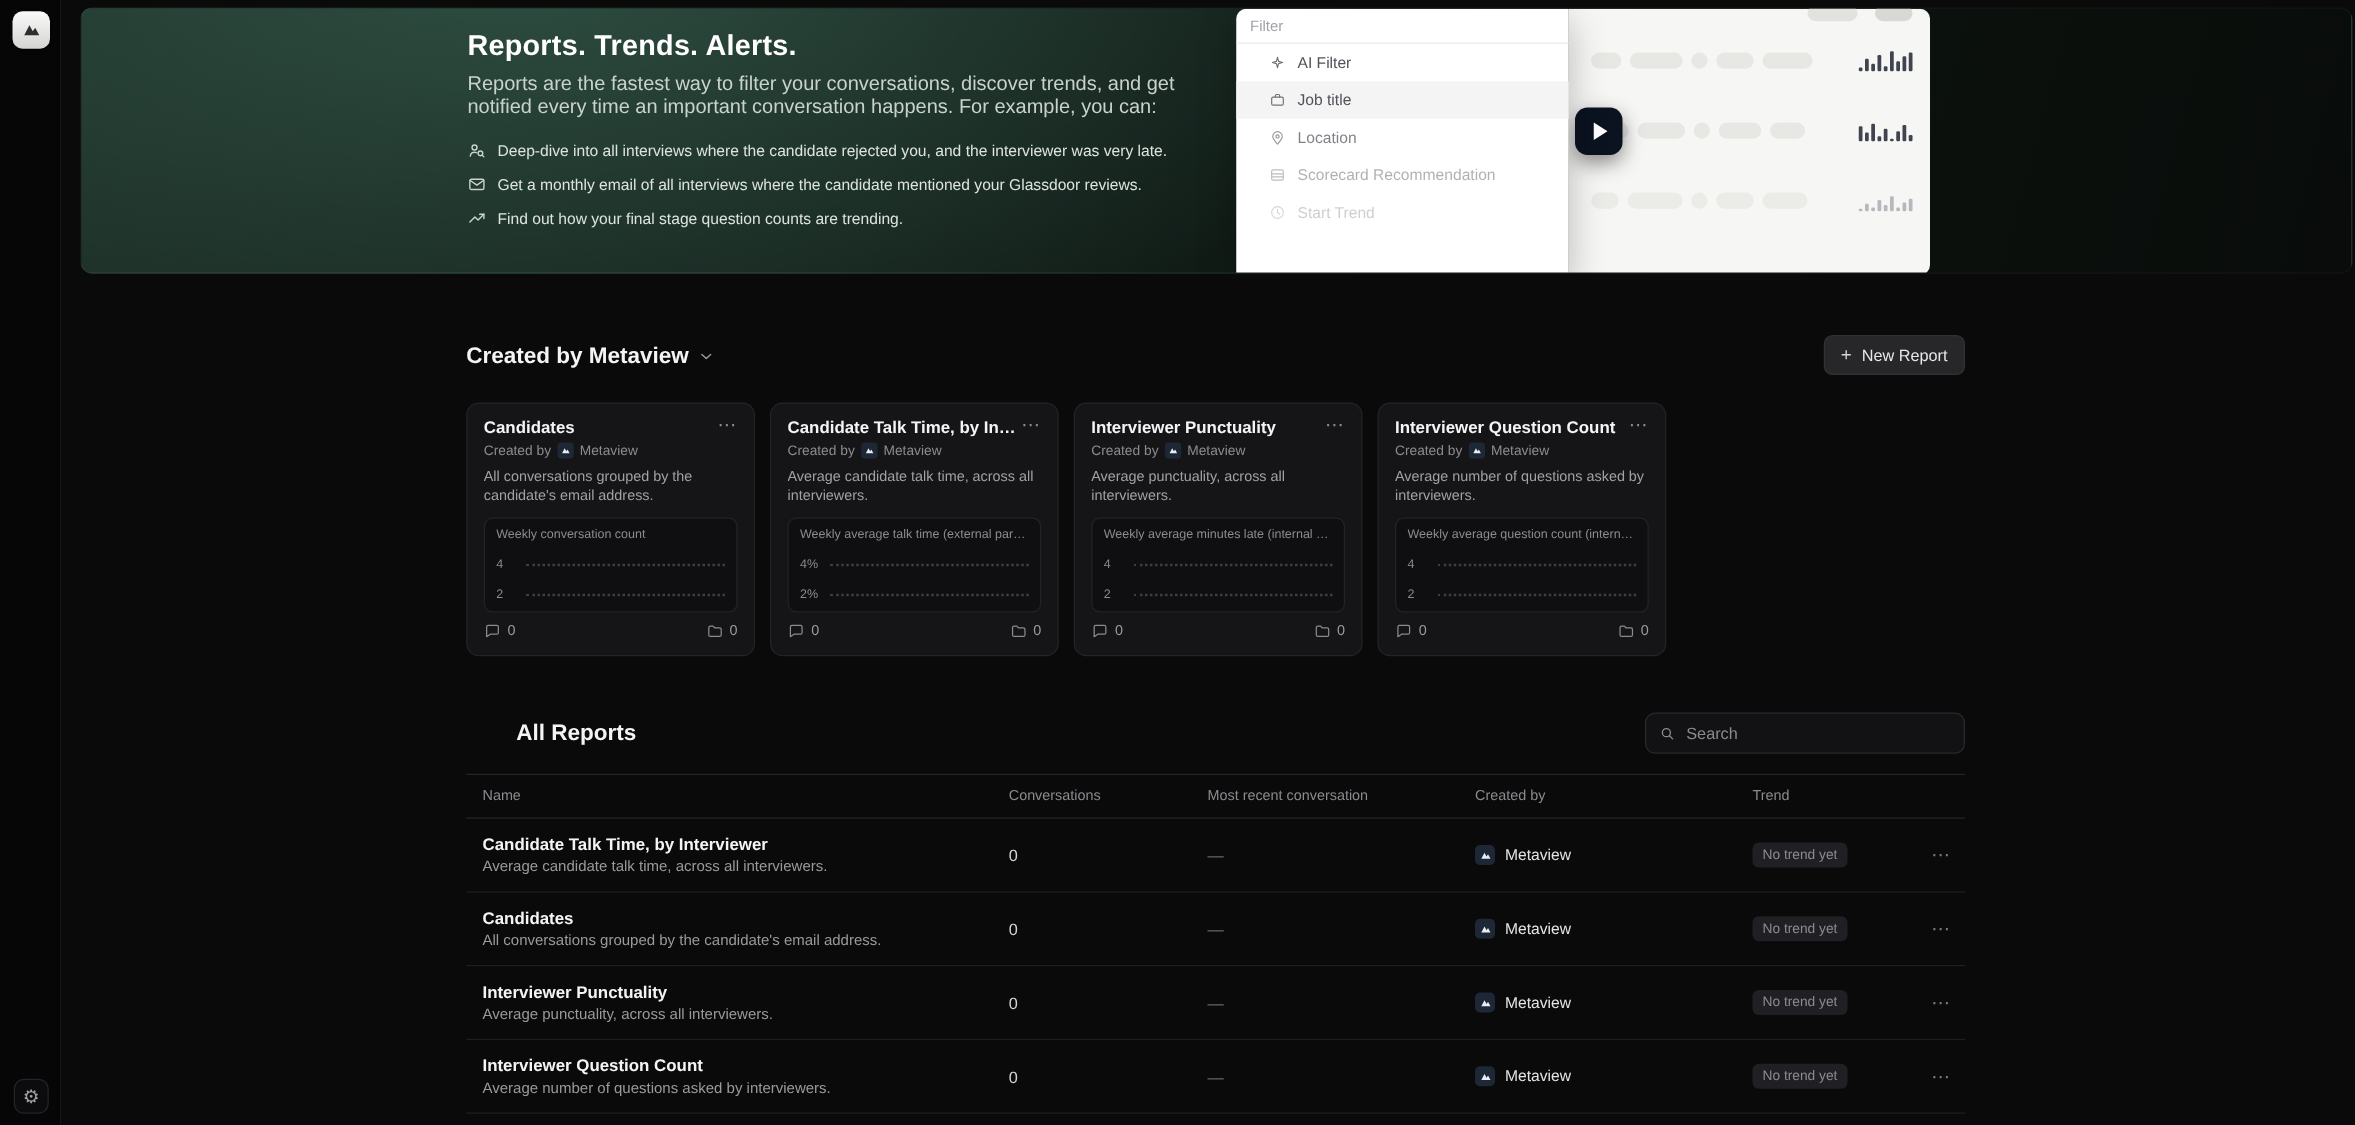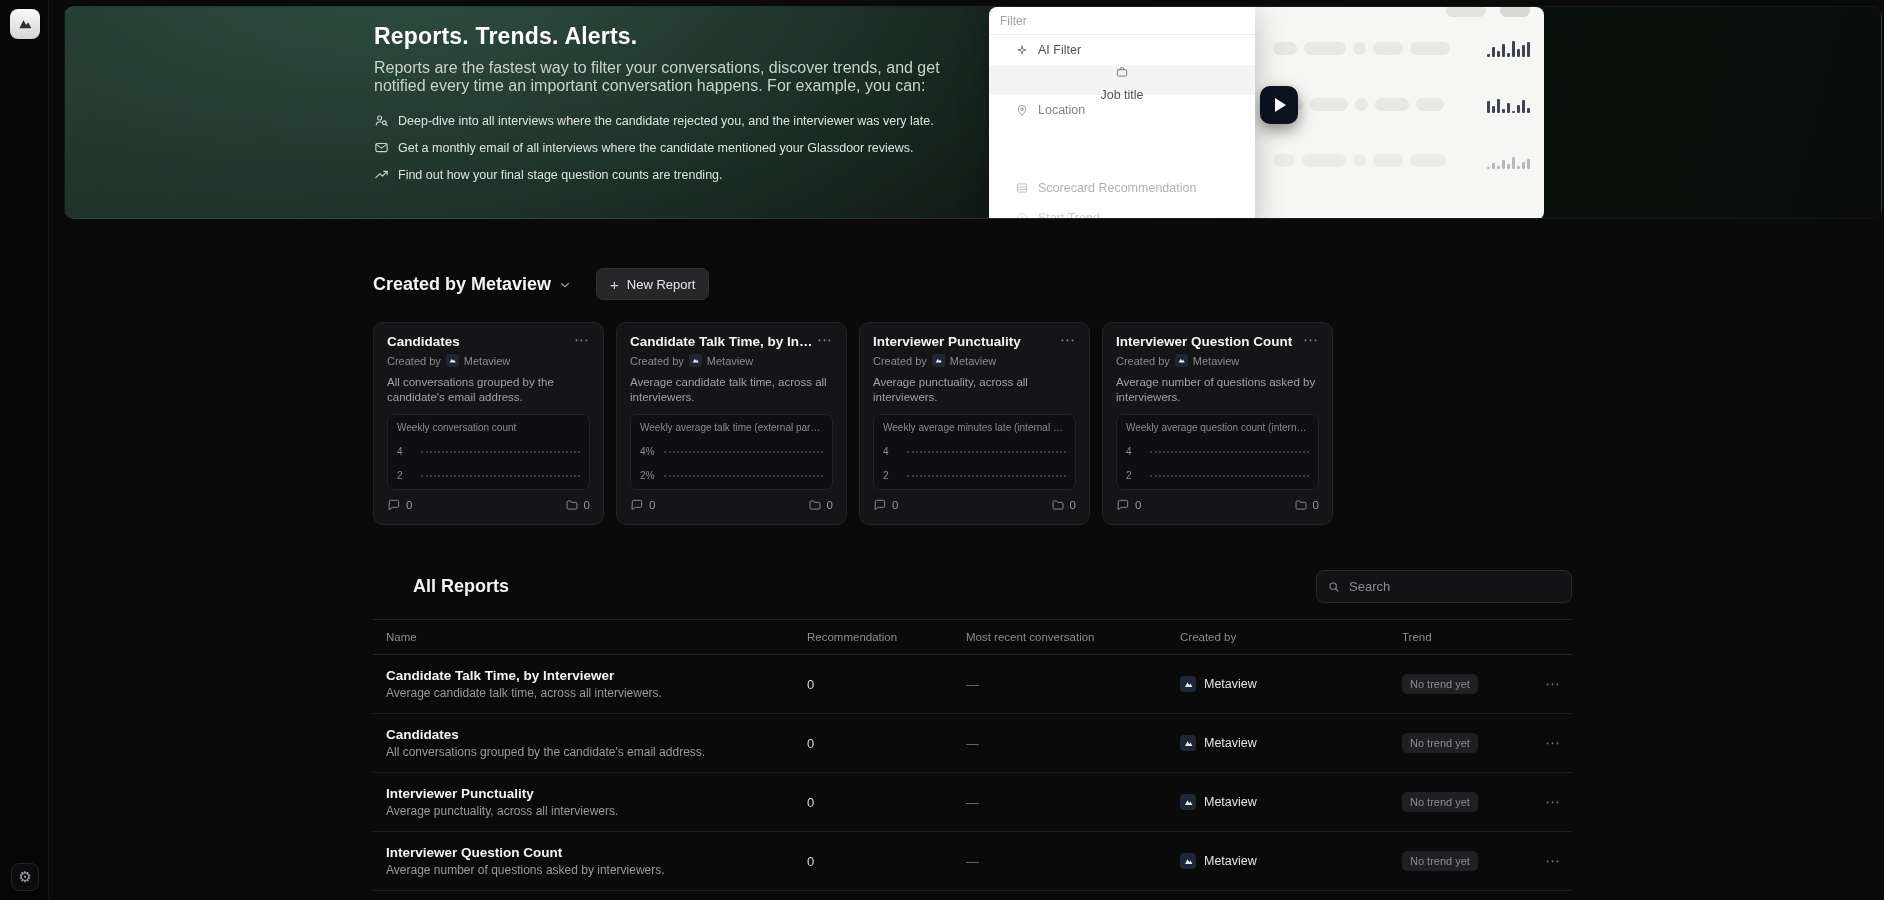--- a/index.html
+++ b/index.html
@@ -37,40 +37,40 @@
   .hero-bullet { display:flex; align-items:center; gap:9px; height:27px; font-size:12.5px; color:#dde4df; }
   .hero-bullet svg { width:15px; height:15px; stroke:#c9d3cc; flex:0 0 auto; }
 
   
   .filter-panel { position:absolute; left:924px; top:0; width:266px; height:213px; background:#ffffff;
     border-radius:8px 0 0 0; z-index:2; box-shadow:0 10px 30px rgba(0,0,0,.25); overflow:hidden; }
   .filter-input { height:28px; display:flex; align-items:center; padding:0 11px; border-bottom:1px solid #ececef;
     color:#a1a1aa; font-size:12px; }
   .filter-item { height:30px; display:flex; align-items:center; gap:9px; padding:0 26px; color:#52525b; font-size:12.5px; }
   .filter-item svg { width:14px; height:14px; stroke:#71717a; flex:0 0 auto; }
-  .filter-item.active { background:#f4f4f5;flex-direction:column; }
-  .fade-1 { opacity:.72; } .fade-2 { opacity:.45;margin-top:48px; } .fade-3 { opacity:.28; }
+  .filter-item.active { background:#f4f4f5; }
+  .fade-1 { opacity:.72; } .fade-2 { opacity:.45; } .fade-3 { opacity:.28; }
 
   
   .preview-panel { position:absolute; left:1190px; top:0; width:289px; height:213px; background:#f6f6f4;
     border-radius:0 8px 8px 0; z-index:1; padding:34px 0 0 18px; }
   .top-pill { position:absolute; top:-3px; height:13px; border-radius:7px; background:#e2e2df; }
   .skel-row { display:flex; align-items:center; gap:7px; height:14px; margin-bottom:42px; padding-right:14px; }
   .pill { height:13px; border-radius:7px; background:#e7e7e4; }
   .circ { width:13px; height:13px; border-radius:50%; background:#e7e7e4; }
   .spark { margin-left:auto; display:flex; align-items:flex-end; gap:2px; height:18px; }
   .spark i { display:block; width:3px; background:#3f4450; border-radius:1px; }
   .spark.light i { background:#9aa0a8; }
   .play-btn { position:absolute; left:5px; top:79px; width:38px; height:38px; border-radius:10px; background:#0b1220;
     border:none; display:flex; align-items:center; justify-content:center; box-shadow:0 6px 16px rgba(0,0,0,.45); cursor:pointer; }
   .play-tri { width:0; height:0; border-left:11px solid #ffffff; border-top:7px solid transparent; border-bottom:7px solid transparent; margin-left:3px; }
 
   
   .main { position:absolute; left:373px; top:266px; width:1199px; }
-  .section-head { display:flex; align-items:center; height:36px;gap:24px; }
+  .section-head { display:flex; align-items:center; justify-content:space-between; height:36px;gap:24px; }
   .sec-title { display:flex; align-items:center; gap:7px; font-size:18px; font-weight:700; color:#f4f4f5; }
   .sec-title svg { width:14px; height:14px; stroke:#9a9a9e; margin-top:2px; cursor:pointer; }
   .new-report { height:32px; display:flex; align-items:center; gap:8px; padding:0 13px; background:#27272a;
     border:1px solid #323236; border-radius:7px; color:#e7e7ea; font-size:13px; cursor:pointer; font-family:inherit; }
   .plus { font-size:15px; line-height:1; color:#d4d4d8; }
 
   
   .cards-row { display:flex; gap:12px; margin-top:20px; }
   .card { width:231px; height:203px; background:#151517; border:1px solid #242428; border-radius:10px;
     padding:11px 13px 12px; display:flex; flex-direction:column; position:relative; cursor:pointer; }
@@ -455,21 +455,21 @@
         <circle cx="10.5" cy="10.5" r="5.5"></circle>
           <path d="M14.8 14.8 L19 19"></path>
       </svg>
       <input type="text" placeholder="Search" style="">
     </div>
   </div>
 
   <div class="reports-table">
     <div class="t-header">
       <span>Name</span>
-      <span>Recommendation</span>
+      <span>Conversations</span>
       <span>Most recent conversation</span>
       <span>Created by</span>
       <span>Trend</span>
       <span></span>
     </div>
 
     <div class="t-row">
       <div class="row-name">
         <div class="nm">Candidate Talk Time, by Interviewer</div>
         <div class="ds">Average candidate talk time, across all interviewers.</div>

